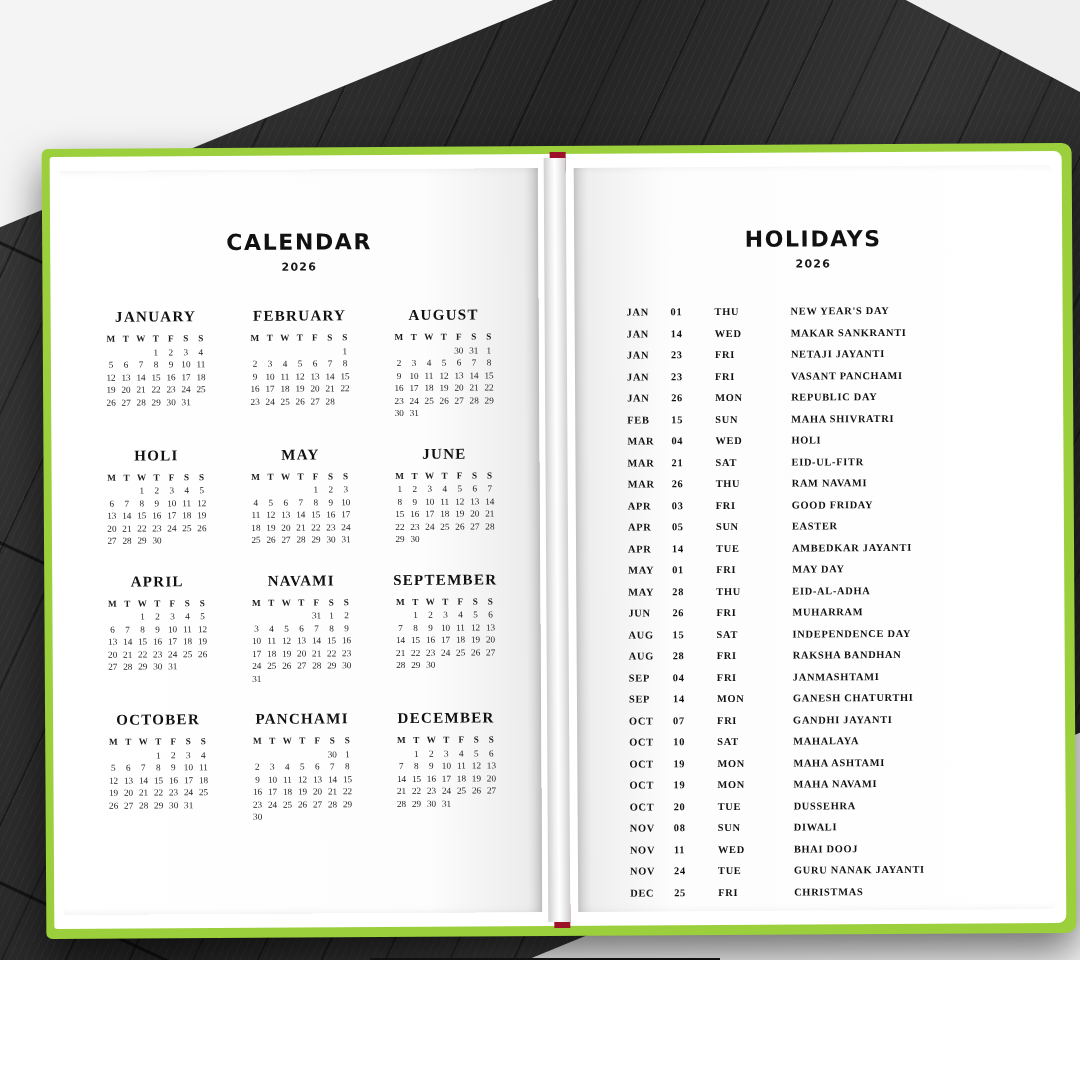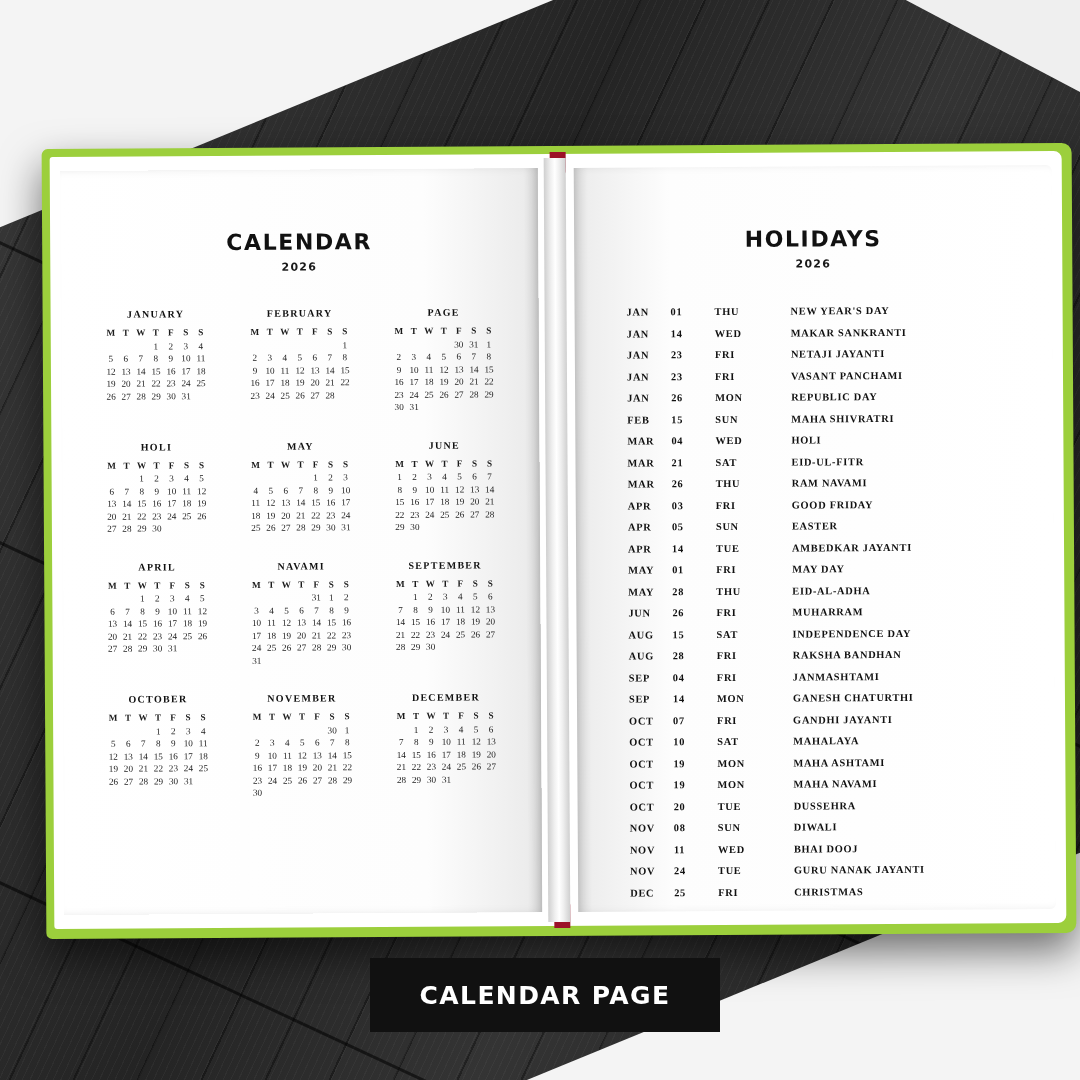--- a/index.html
+++ b/index.html
@@ -9,21 +9,21 @@
   }
   body {
     width: 1080px;
     height: 1080px;
     overflow: hidden;
     font-family: "Liberation Sans", sans-serif;
   }
   #stage {
     position: relative;
     width: 1080px;
-    height: 1080px;
+    height: 960px;
     background: #14532d;
     overflow: hidden;
   }
   
   .wood {
     position: absolute;
     inset: 0;
     background: #2c2c2c;
     background-image:
       repeating-linear-gradient(115deg, rgba(255,255,255,0.035) 0px, rgba(255,255,255,0.035) 1px, rgba(0,0,0,0.0) 1px, rgba(0,0,0,0.0) 7px),
@@ -156,21 +156,21 @@
     grid-template-columns: repeat(3, 1fr);
     gap: 26px 6px;
     margin: 34px 26px 0 26px;
   }
   .month {
     text-align: center;
   }
   .month-name {
     font-family: "Liberation Serif", serif;
     font-weight: 700;
-    font-size: 10px;
+    font-size: 15px;
     letter-spacing: 1.3px;
     color: #111;
     margin-bottom: 7px;
   }
   table.mini {
     border-collapse: collapse;
     margin: 0 auto;
     font-family: "Liberation Serif", serif;
     font-size: 9.2px;
     color: #1b1b1b;
@@ -381,21 +381,21 @@
                     <td>25</td>
                     <td>26</td>
                     <td>27</td>
                     <td>28</td>
                     <td class="sun"></td>
                   </tr>
                 </tbody>
               </table>
             </div>
             <div class="month">
-              <div class="month-name">PAGE</div>
+              <div class="month-name">AUGUST</div>
               <table class="mini">
                 <thead>
                   <tr>
                     <th>M</th>
                     <th>T</th>
                     <th>W</th>
                     <th>T</th>
                     <th>F</th>
                     <th>S</th>
                     <th>S</th>
@@ -903,21 +903,21 @@
                     <td>28</td>
                     <td>29</td>
                     <td>30</td>
                     <td>31</td>
                     <td class="sun"></td>
                   </tr>
                 </tbody>
               </table>
             </div>
             <div class="month">
-              <div class="month-name">NOVEMBER</div>
+              <div class="month-name">PANCHAMI</div>
               <table class="mini">
                 <thead>
                   <tr>
                     <th>M</th>
                     <th>T</th>
                     <th>W</th>
                     <th>T</th>
                     <th>F</th>
                     <th>S</th>
                     <th>S</th>

